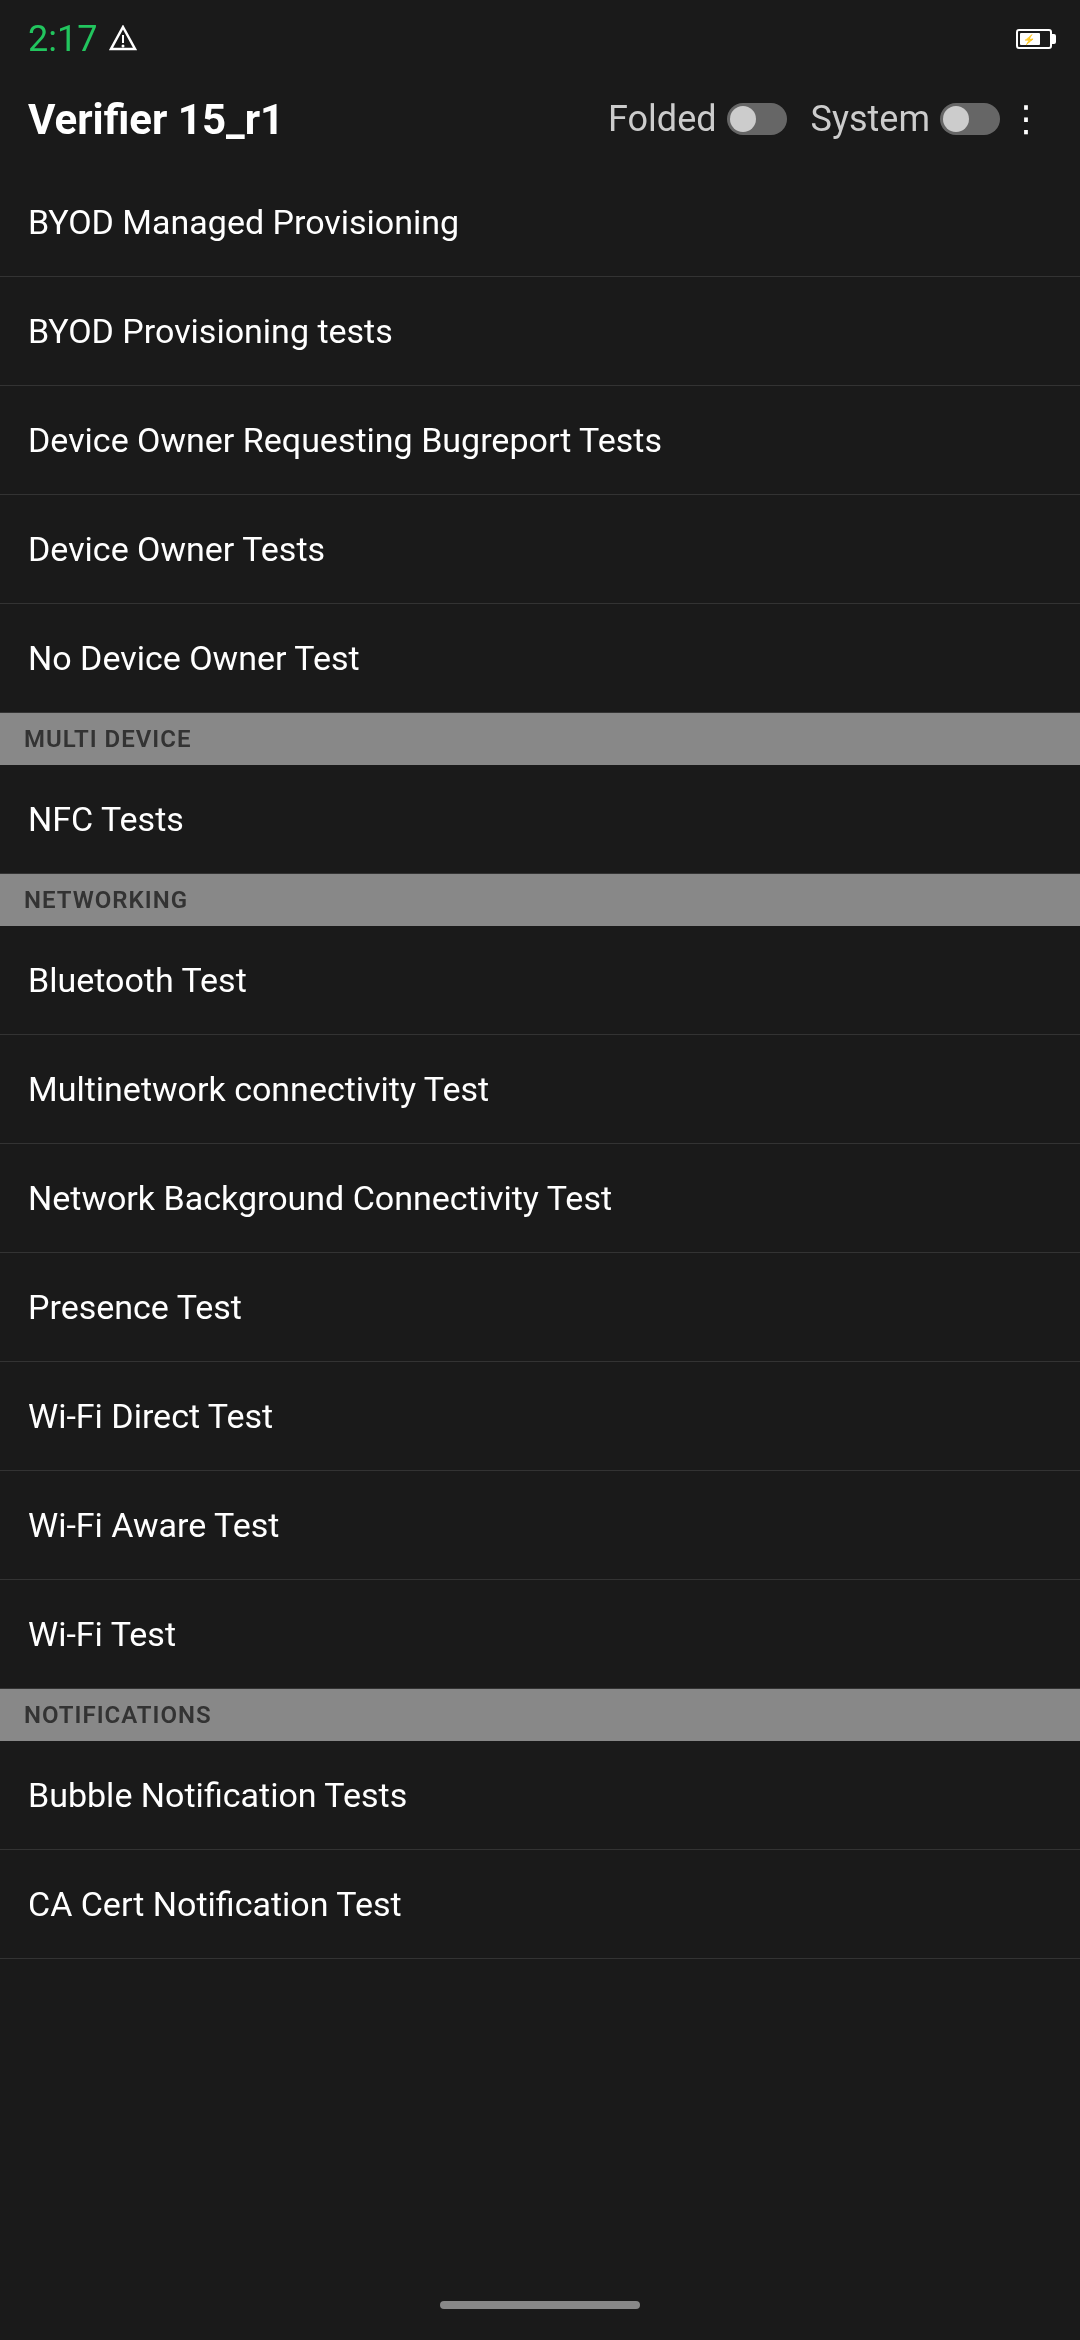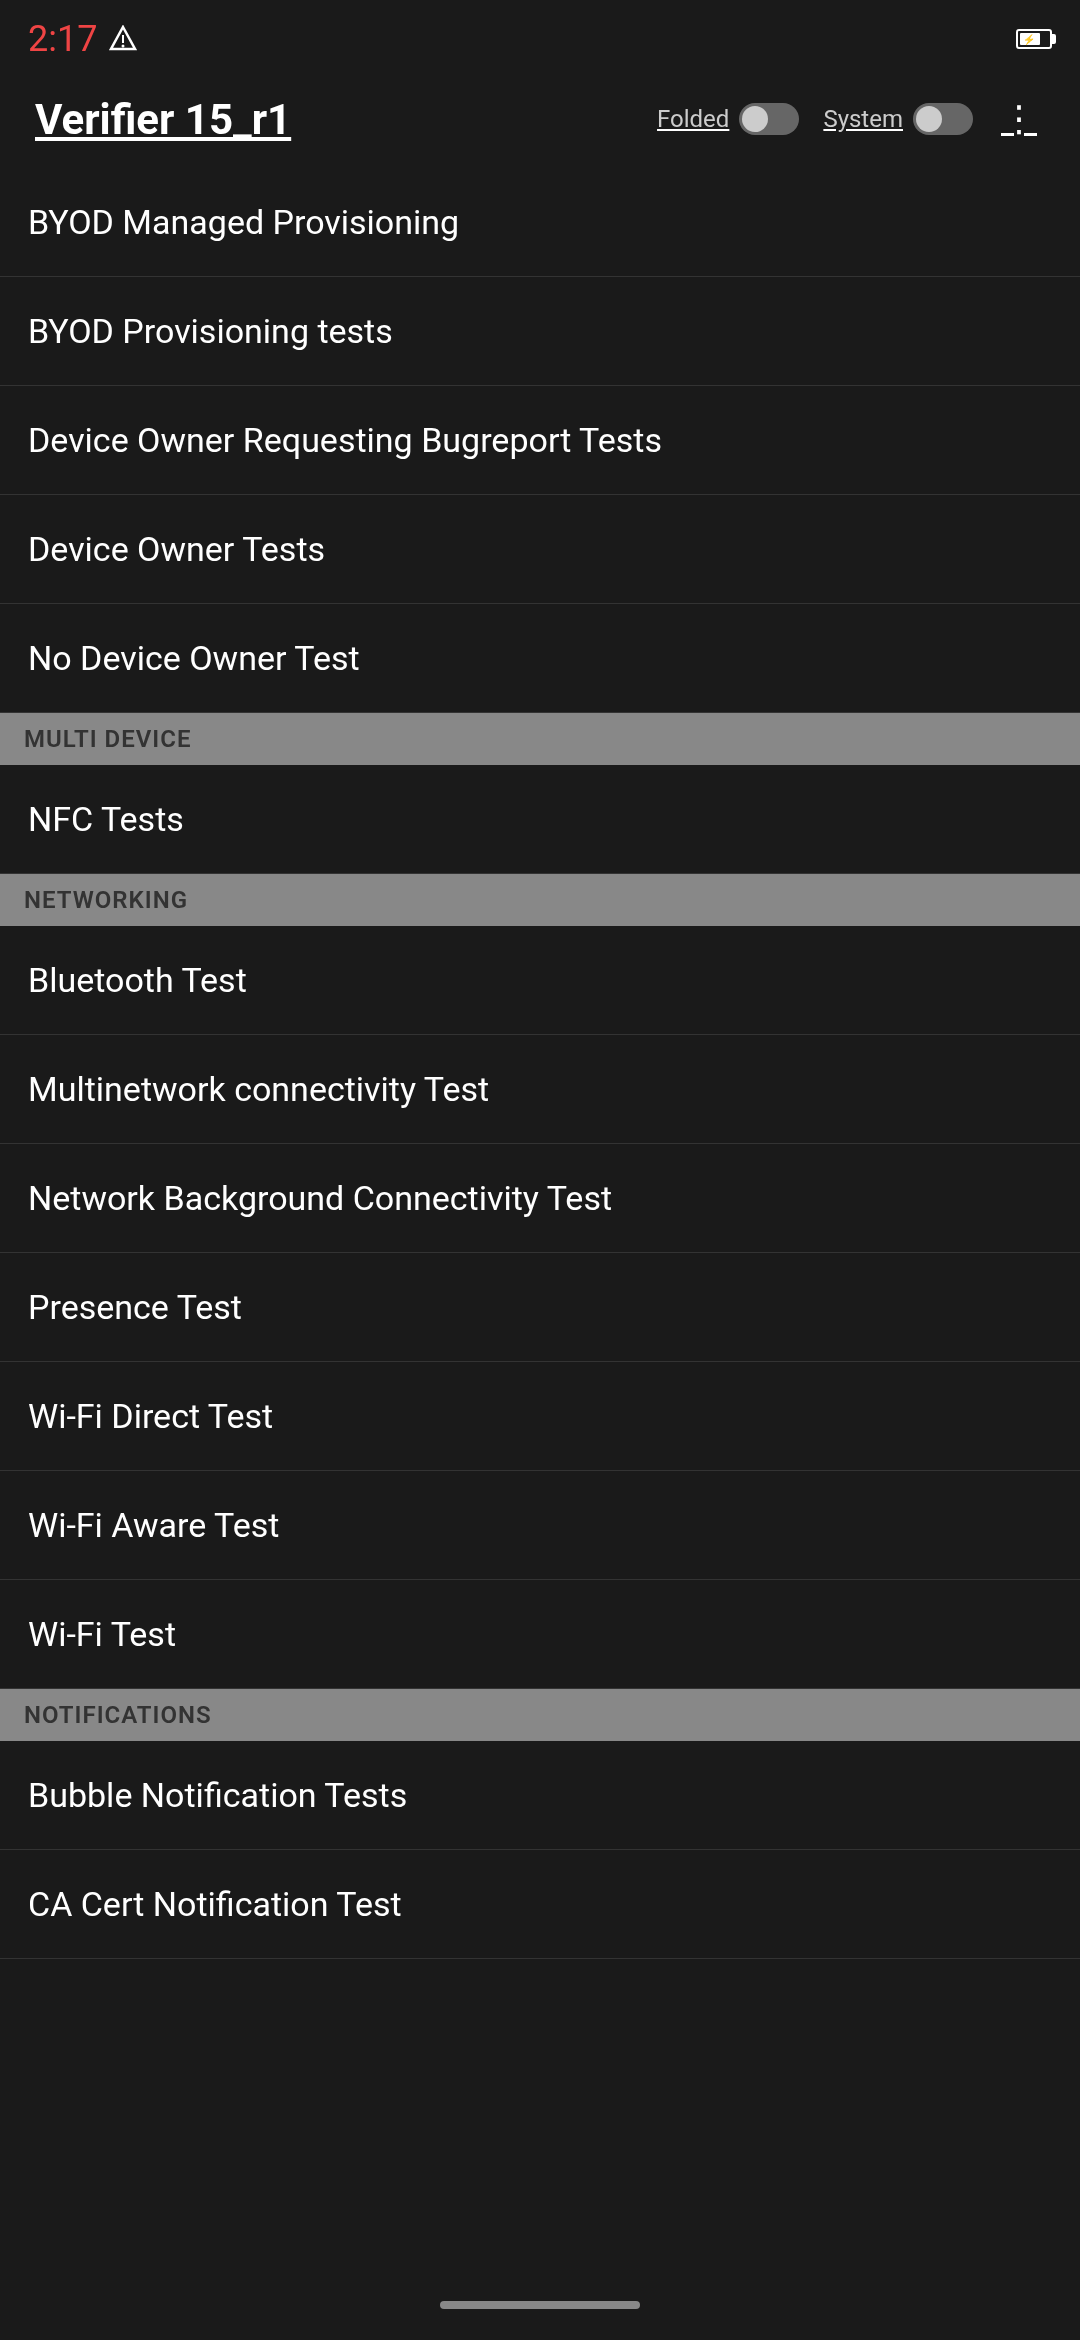--- a/index.html
+++ b/index.html
@@ -24,21 +24,21 @@
       display: flex;
       justify-content: space-between;
       align-items: center;
       padding: 18px 28px 10px 28px;
       height: 70px;
     }
 
     .status-time {
       font-size: 36px;
       font-weight: 400;
-      color: #ef4444;
+      color: #22c55e;
       display: flex;
       align-items: center;
       gap: 12px;
     }
 
     .status-icons {
       display: flex;
       align-items: center;
       gap: 12px;
     }
@@ -78,23 +78,21 @@
 
     .battery-bolt {
       color: #1a1a1a;
       font-size: 10px;
       font-weight: bold;
     }
 
     .app-header {
       display: flex;
       align-items: center;
-      padding: 20px 35px;
-      gap: 20px;
-      text-decoration: underline;
+      padding: 20px 28px;
     }
 
     .app-title {
       font-size: 42px;
       font-weight: 700;
       color: #ffffff;
       flex: 1;
     }
 
     .toggle-group {
@@ -103,21 +101,21 @@
       gap: 24px;
     }
 
     .toggle-item {
       display: flex;
       align-items: center;
       gap: 10px;
     }
 
     .toggle-label {
-      font-size: 24px;
+      font-size: 36px;
       color: #cccccc;
     }
 
     .toggle-switch {
       width: 60px;
       height: 32px;
       background-color: #666666;
       border-radius: 16px;
       position: relative;
       cursor: pointer;

